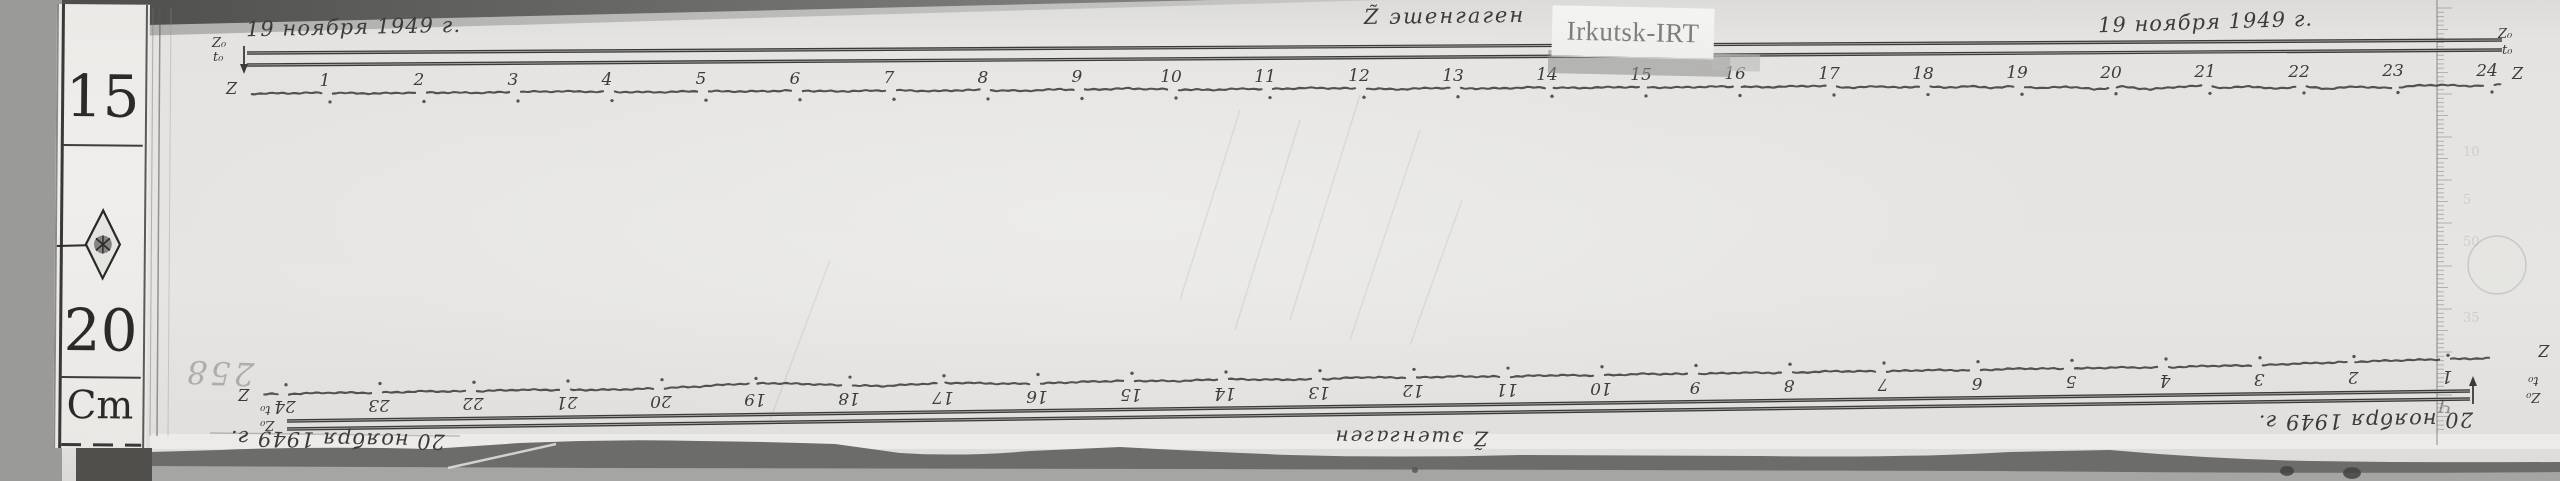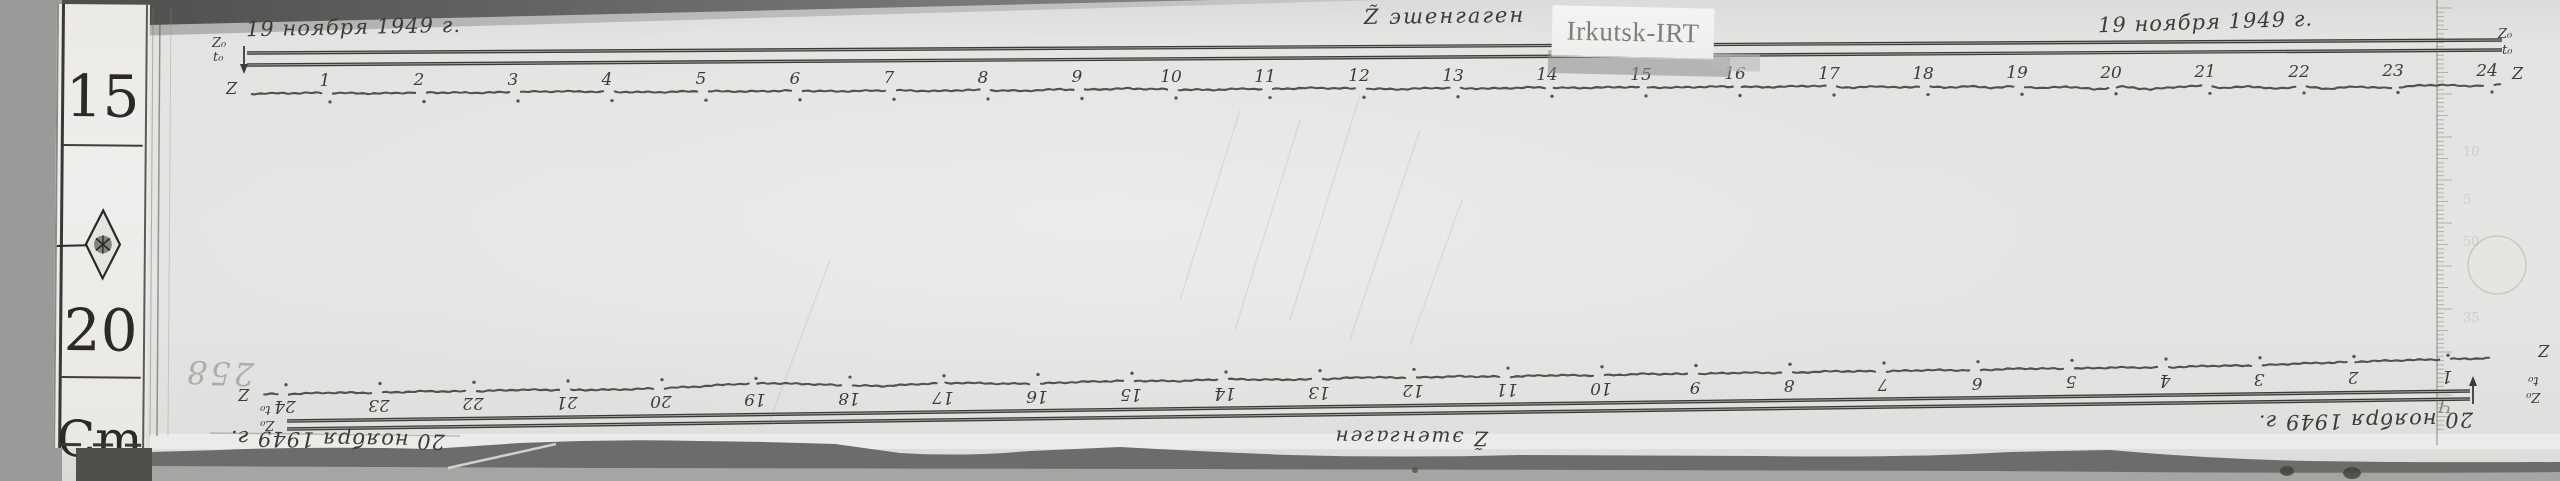--- a/index.html
+++ b/index.html
@@ -60,21 +60,21 @@
     <svg class="abs" style="left:0;top:200px;" width="93" height="80">
       <line x1="2" y1="42" x2="32" y2="41" stroke="#2e2c2a" stroke-width="2"></line>
       <path d="M48,6 L65,40 L48,74 L31,40 Z" fill="rgba(205,203,200,.25)" stroke="#2b2927" stroke-width="2.2"></path>
       <circle cx="48" cy="40" r="9" fill="#858381"></circle>
       <line x1="41" y1="34" x2="55" y2="46" stroke="#2b2927" stroke-width="1.6"></line>
       <line x1="55" y1="34" x2="41" y2="46" stroke="#2b2927" stroke-width="1.6"></line>
       <line x1="48" y1="31" x2="48" y2="49" stroke="#2b2927" stroke-width="1.4"></line>
     </svg>
     <div class="scale-num" style="top:292px;font-size:58px;">20</div>
     <div class="divider" style="top:372px;"></div>
-    <div class="scale-num" style="top:378px;font-size:50px;margin-top:28px;">Cm</div>
+    <div class="scale-num" style="top:378px;font-size:39px;">Cm</div>
     <div class="dashes"></div>
   </div>
 
   <svg id="record-svg" width="2560" height="481" viewBox="0 0 2560 481">
       <rect x="150" y="434" width="2410" height="15" fill="#ecebe9"></rect>
       <rect x="150" y="462" width="2410" height="19" fill="#a5a5a3"></rect>
       <path d="M150,452 L220,450 Q320,446 430,449 L520,443 Q610,439 700,441 Q780,442 835,444 L900,453 Q960,457 1030,451 L1120,447 Q1210,452 1290,455 Q1400,458 1520,455 L1760,456 Q1910,458 2010,452 L2110,450 Q2210,459 2310,461 Q2430,463 2560,462 L2560,472 Q2300,474 2000,471 L1200,469 L600,468 L150,466 Z" fill="#6c6c6a"></path>
       <rect x="76" y="448" width="76" height="33" fill="#514f4c"></rect>
       <line x1="448" y1="468" x2="556" y2="444" stroke="#dcdcda" stroke-width="2.5" opacity="0.9"></line>
       <ellipse cx="2287" cy="471" rx="7" ry="5" fill="#44423f" opacity="0.85"></ellipse>

